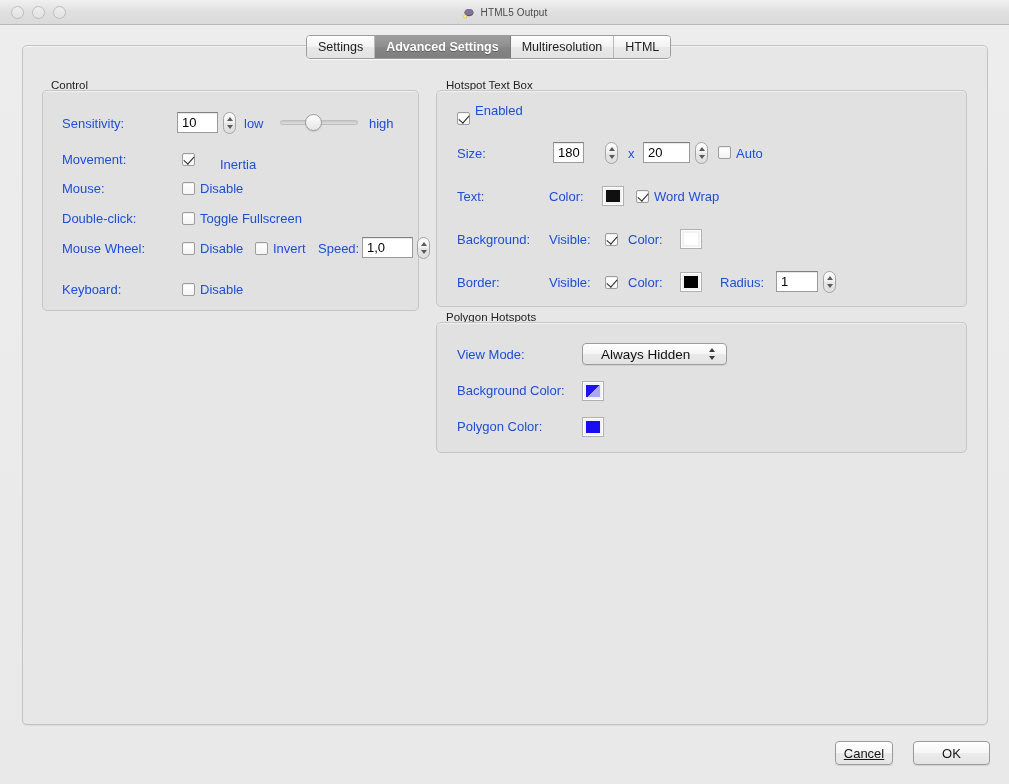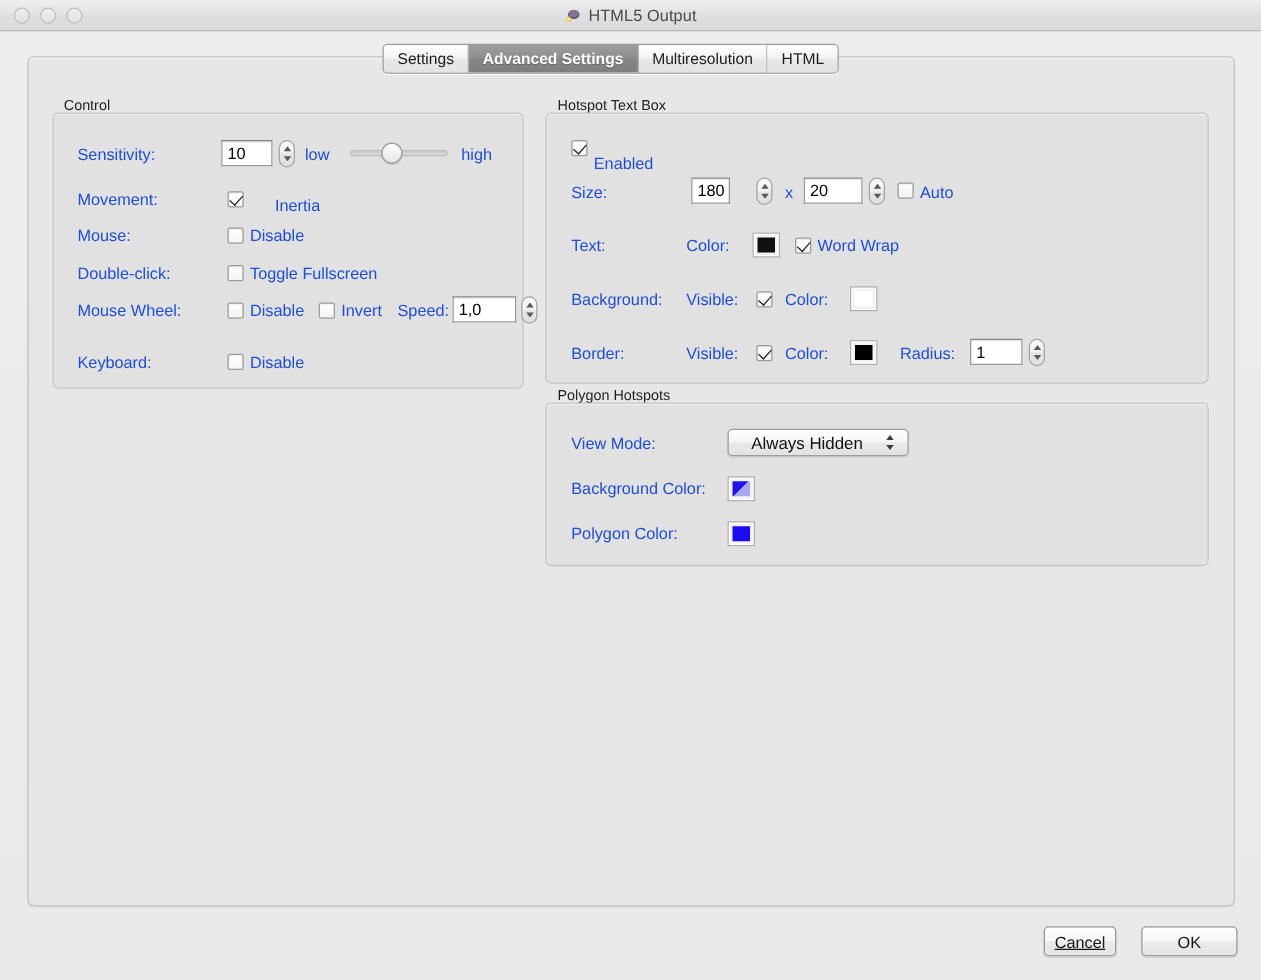--- a/index.html
+++ b/index.html
@@ -59,21 +59,21 @@
     justify-content: center;
     gap: 6px;
     pointer-events: none;
   }
   .title-icon {
     width: 13px; height: 13px;
     position: relative;
     display: inline-block;
   }
   .title-text {
-    font-size: 13px;
+    font-size: 10px;
     color: #4b4b4b;
     letter-spacing: .1px;
   }
 
   
   .tabbar {
     position: absolute;
     left: 306px;
     top: 35px;
     height: 22px;
@@ -363,21 +363,21 @@
 
       <div class="lbl" style="left:19px; top:191px;">Keyboard:</div>
       <div class="cbx" style="left:139px; top:192px;"></div>
       <div class="lbl" style="left:157px; top:191px;">Disable</div>
     </div>
 
     <div class="group-title" style="left:423px; top:33px;">Hotspot Text Box</div>
     <div class="group" style="left:413px; top:44px; width:531px; height:217px;">
 
       <div class="cbx checked" style="left:20px; top:21px;"></div>
-      <div class="lbl" style="left:38px; top:32px;text-align:right;">Enabled</div>
+      <div class="lbl" style="left:38px; top:12px;text-align:right;">Enabled</div>
 
       <div class="lbl" style="left:20px; top:55px;">Size:</div>
       <div class="tinput" style="left:116px; top:51px; width:31px; height:21px;">180</div>
       <div class="stepper" style="left:168px; top:51px;"></div>
       <div class="lbl" style="left:191px; top:55px;">x</div>
       <div class="tinput" style="left:206px; top:51px; width:47px; height:21px;">20</div>
       <div class="stepper" style="left:258px; top:51px;"></div>
       <div class="cbx" style="left:281px; top:55px;"></div>
       <div class="lbl" style="left:299px; top:55px;">Auto</div>
 

